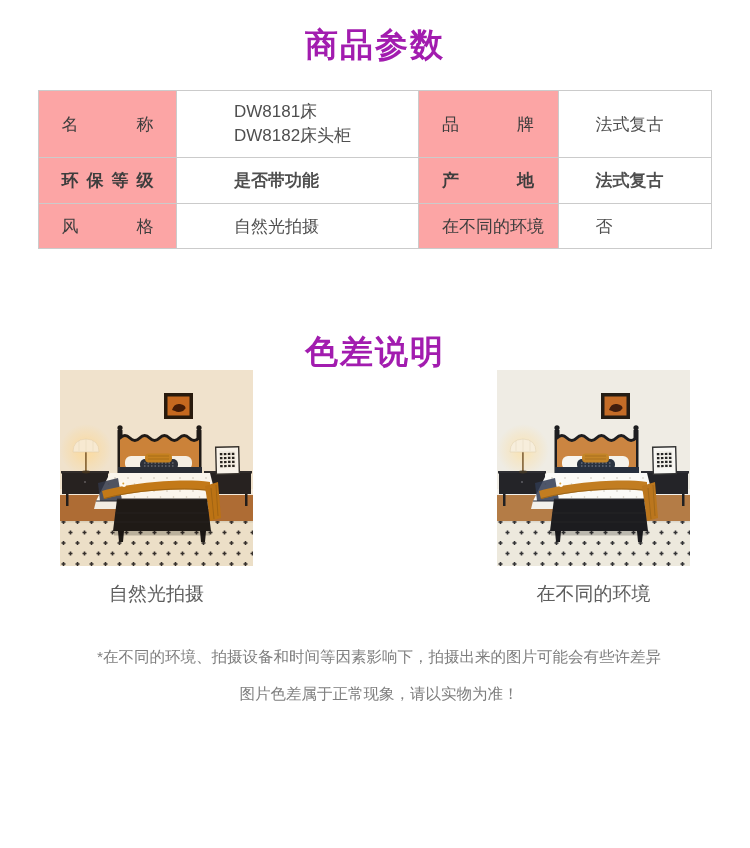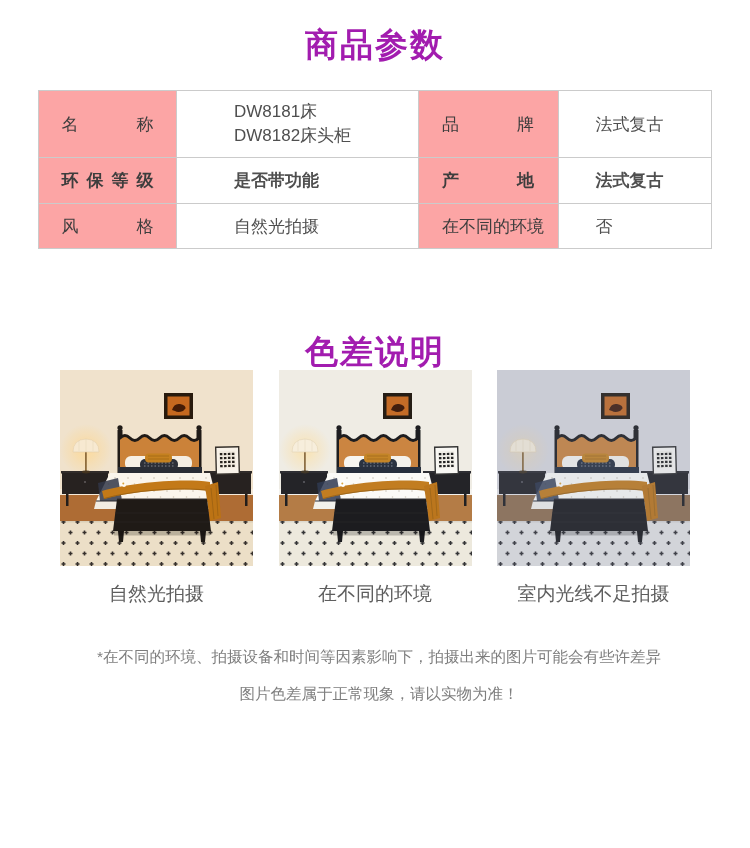--- a/index.html
+++ b/index.html
@@ -245,26 +245,18 @@
 
   <figure class="photo-figure" style="margin:0">
     <div class="photo-frame" style="--wall: #efece3; --floor: #b1773f; --rug: #ede9dc; --tint: rgba(255,255,255,0.04); --glow: 0.75;">
       <svg class="photo-svg" viewBox="0 0 193 196">
           <use href="#bedscene"></use>
         </svg>
     </div>
     <figcaption class="photo-caption">在不同的环境</figcaption>
   </figure>
 
-  <figure class="photo-figure" style="margin:0">
-    <div class="photo-frame" style="--wall: #d8d8dc; --floor: #8b6b4c; --rug: #e2e1e1; --tint: rgba(148,158,186,0.20); --glow: 0.45;">
-      <svg class="photo-svg" viewBox="0 0 193 196">
-          <use href="#bedscene"></use>
-        </svg>
-    </div>
-    <figcaption class="photo-caption">室内光线不足拍摄</figcaption>
-  </figure>
 </div>
 
 <div class="disclaimer">
   <div>*在不同的环境、拍摄设备和时间等因素影响下，拍摄出来的图片可能会有些许差异</div>
   <div>图片色差属于正常现象，请以实物为准！</div>
 </div>
 
 </body></html>

